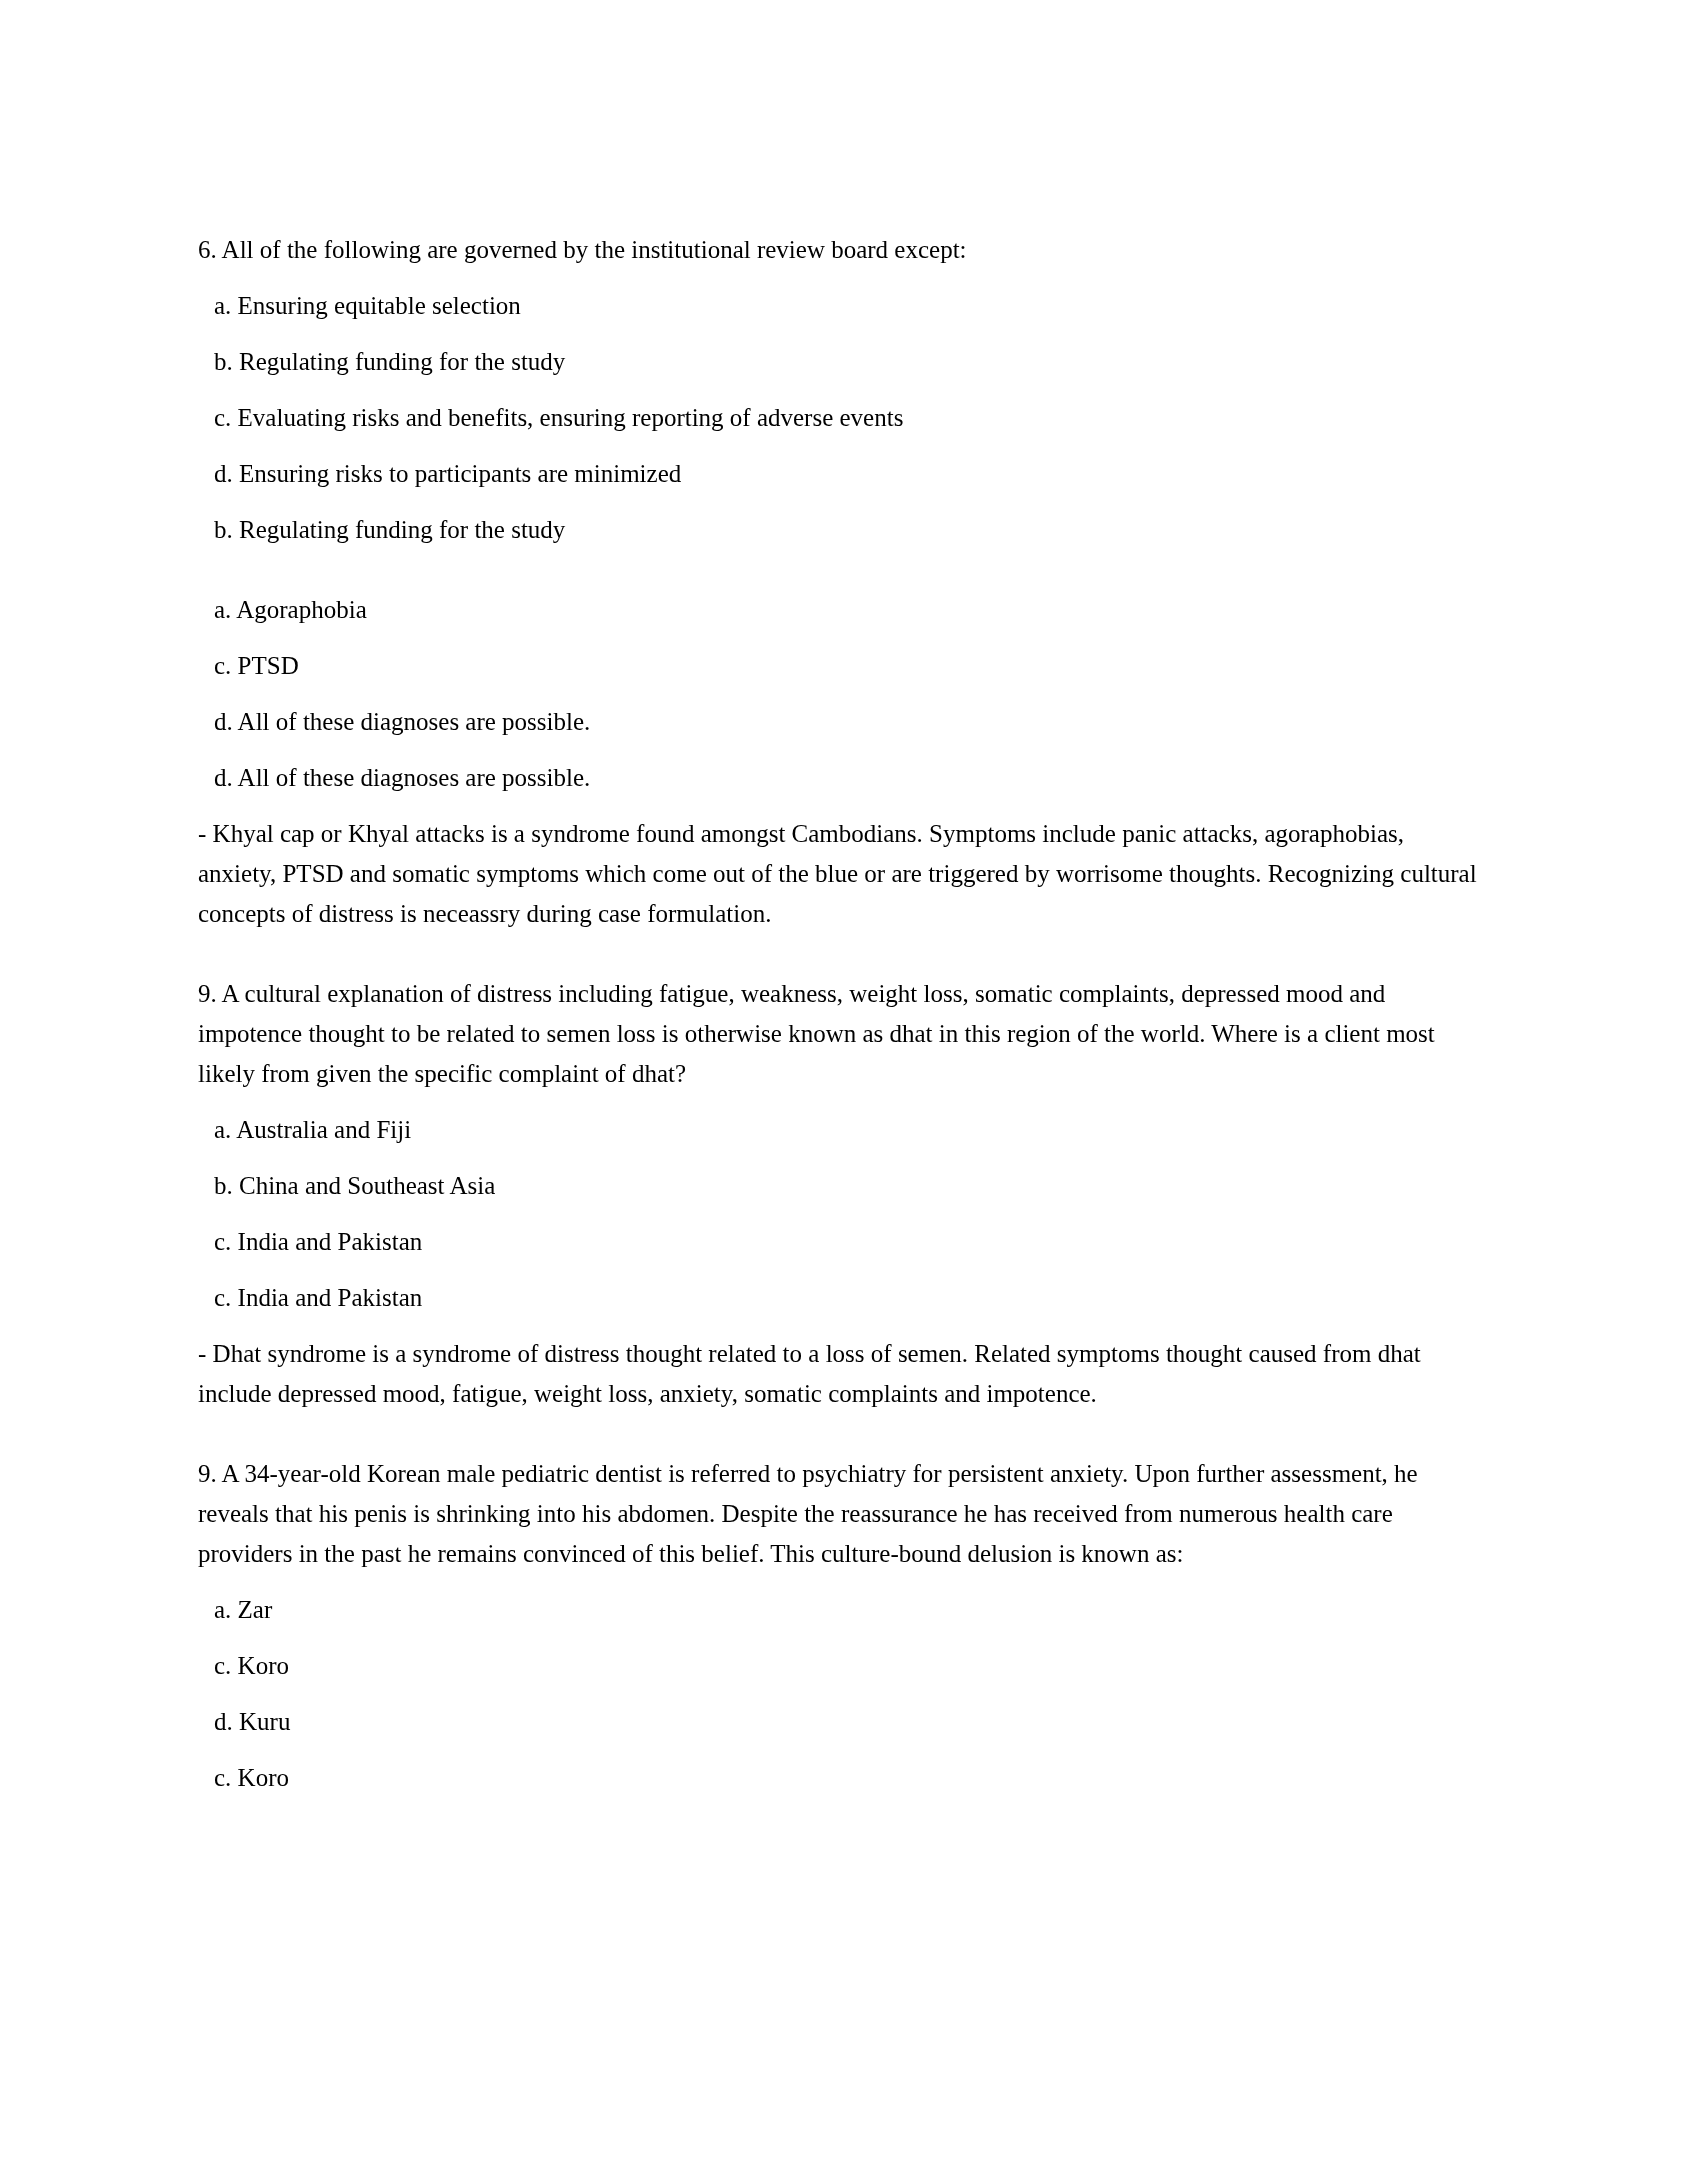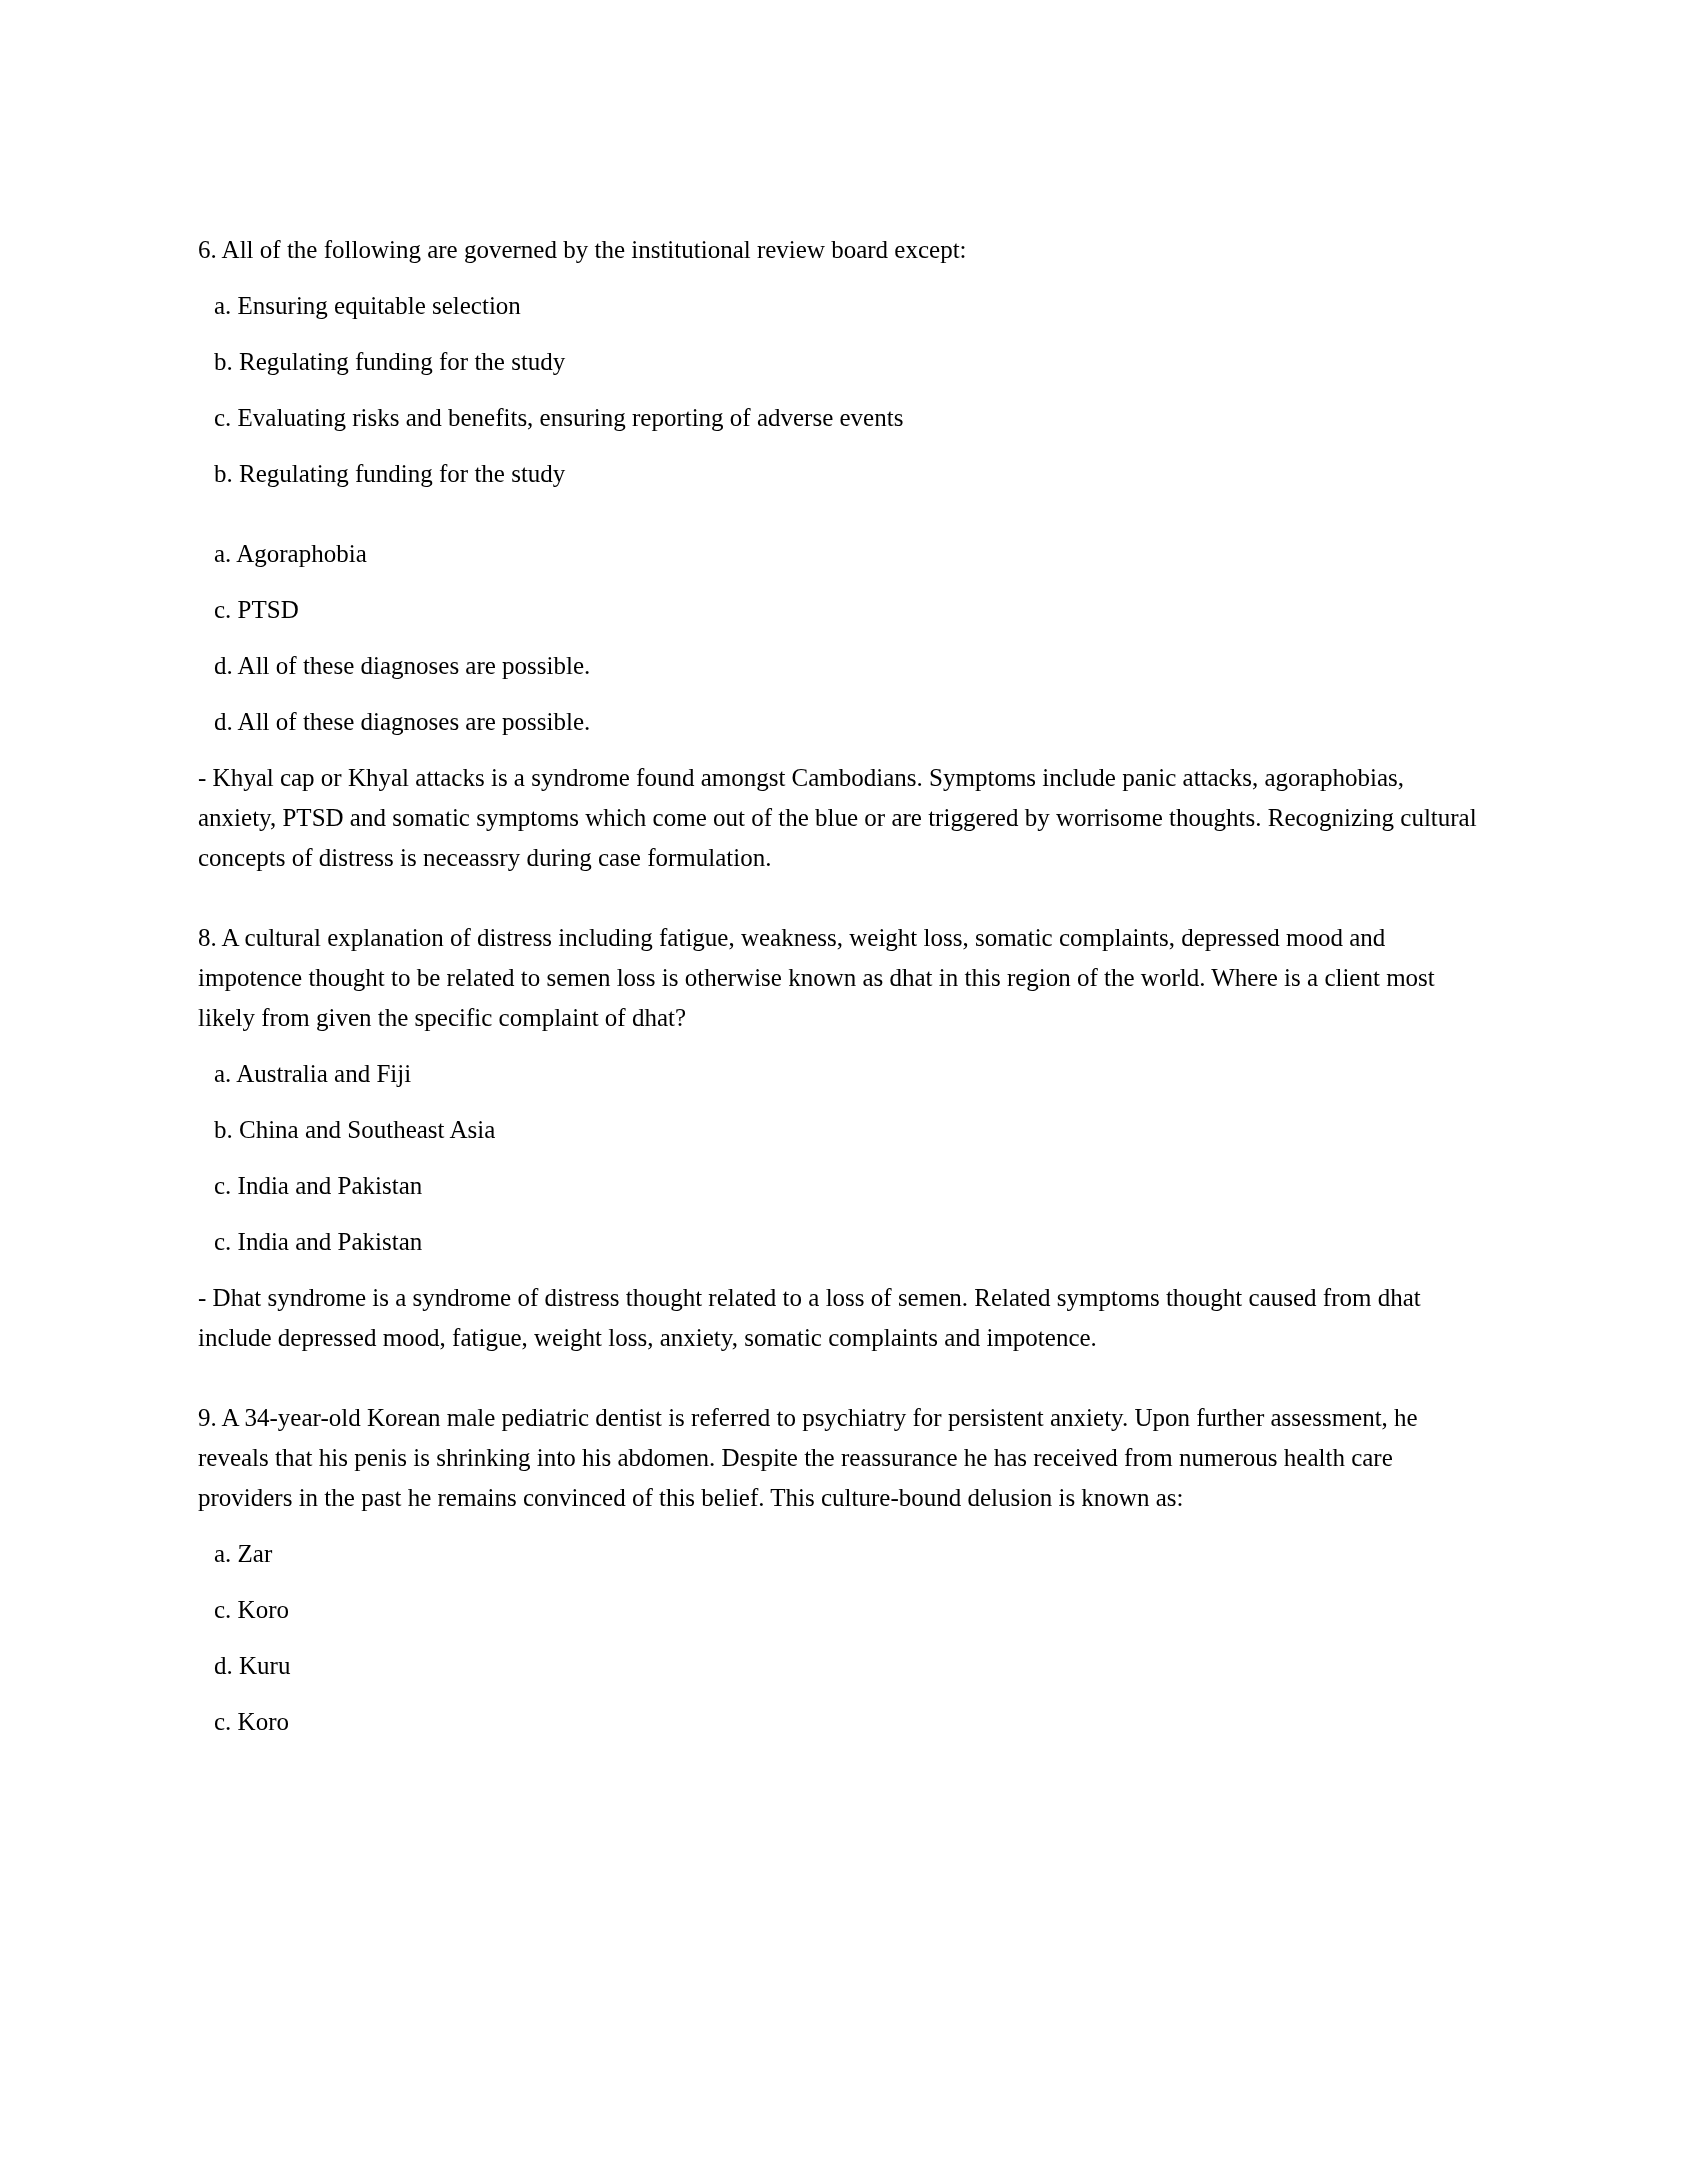--- a/index.html
+++ b/index.html
@@ -48,33 +48,34 @@
 <body>
 
 <div class="page">
   <div class="doc-body">
 
     <div class="block">
       <p class="para">6. All of the following are governed by the institutional review board except:</p>
       <p class="line">a. Ensuring equitable selection</p>
       <p class="line">b. Regulating funding for the study</p>
       <p class="line">c. Evaluating risks and benefits, ensuring reporting of adverse events</p>
+      <p class="line">d. Ensuring risks to participants are minimized</p>
       <p class="line">b. Regulating funding for the study</p>
     </div>
 
     <div class="block">
       <p class="line">a. Agoraphobia</p>
       <p class="line">c. PTSD</p>
       <p class="line">d. All of these diagnoses are possible.</p>
       <p class="line">d. All of these diagnoses are possible.</p>
       <p class="para">- Khyal cap or Khyal attacks is a syndrome found amongst Cambodians. Symptoms include panic attacks, agoraphobias, anxiety, PTSD and somatic symptoms which come out of the blue or are triggered by worrisome thoughts. Recognizing cultural concepts of distress is neceassry during case formulation.</p>
     </div>
 
     <div class="block">
-      <p class="para">8. A cultural explanation of distress including fatigue, weakness, weight loss, somatic complaints, depressed mood and impotence thought to be related to semen loss is otherwise known as dhat in this region of the world. Where is a client most likely from given the specific complaint of dhat?</p>
+      <p class="para">9. A cultural explanation of distress including fatigue, weakness, weight loss, somatic complaints, depressed mood and impotence thought to be related to semen loss is otherwise known as dhat in this region of the world. Where is a client most likely from given the specific complaint of dhat?</p>
       <p class="line">a. Australia and Fiji</p>
       <p class="line">b. China and Southeast Asia</p>
       <p class="line">c. India and Pakistan</p>
       <p class="line">c. India and Pakistan</p>
       <p class="para">- Dhat syndrome is a syndrome of distress thought related to a loss of semen. Related symptoms thought caused from dhat include depressed mood, fatigue, weight loss, anxiety, somatic complaints and impotence.</p>
     </div>
 
     <div class="block">
       <p class="para">9. A 34-year-old Korean male pediatric dentist is referred to psychiatry for persistent anxiety. Upon further assessment, he reveals that his penis is shrinking into his abdomen. Despite the reassurance he has received from numerous health care providers in the past he remains convinced of this belief. This culture-bound delusion is known as:</p>
       <p class="line">a. Zar</p>

